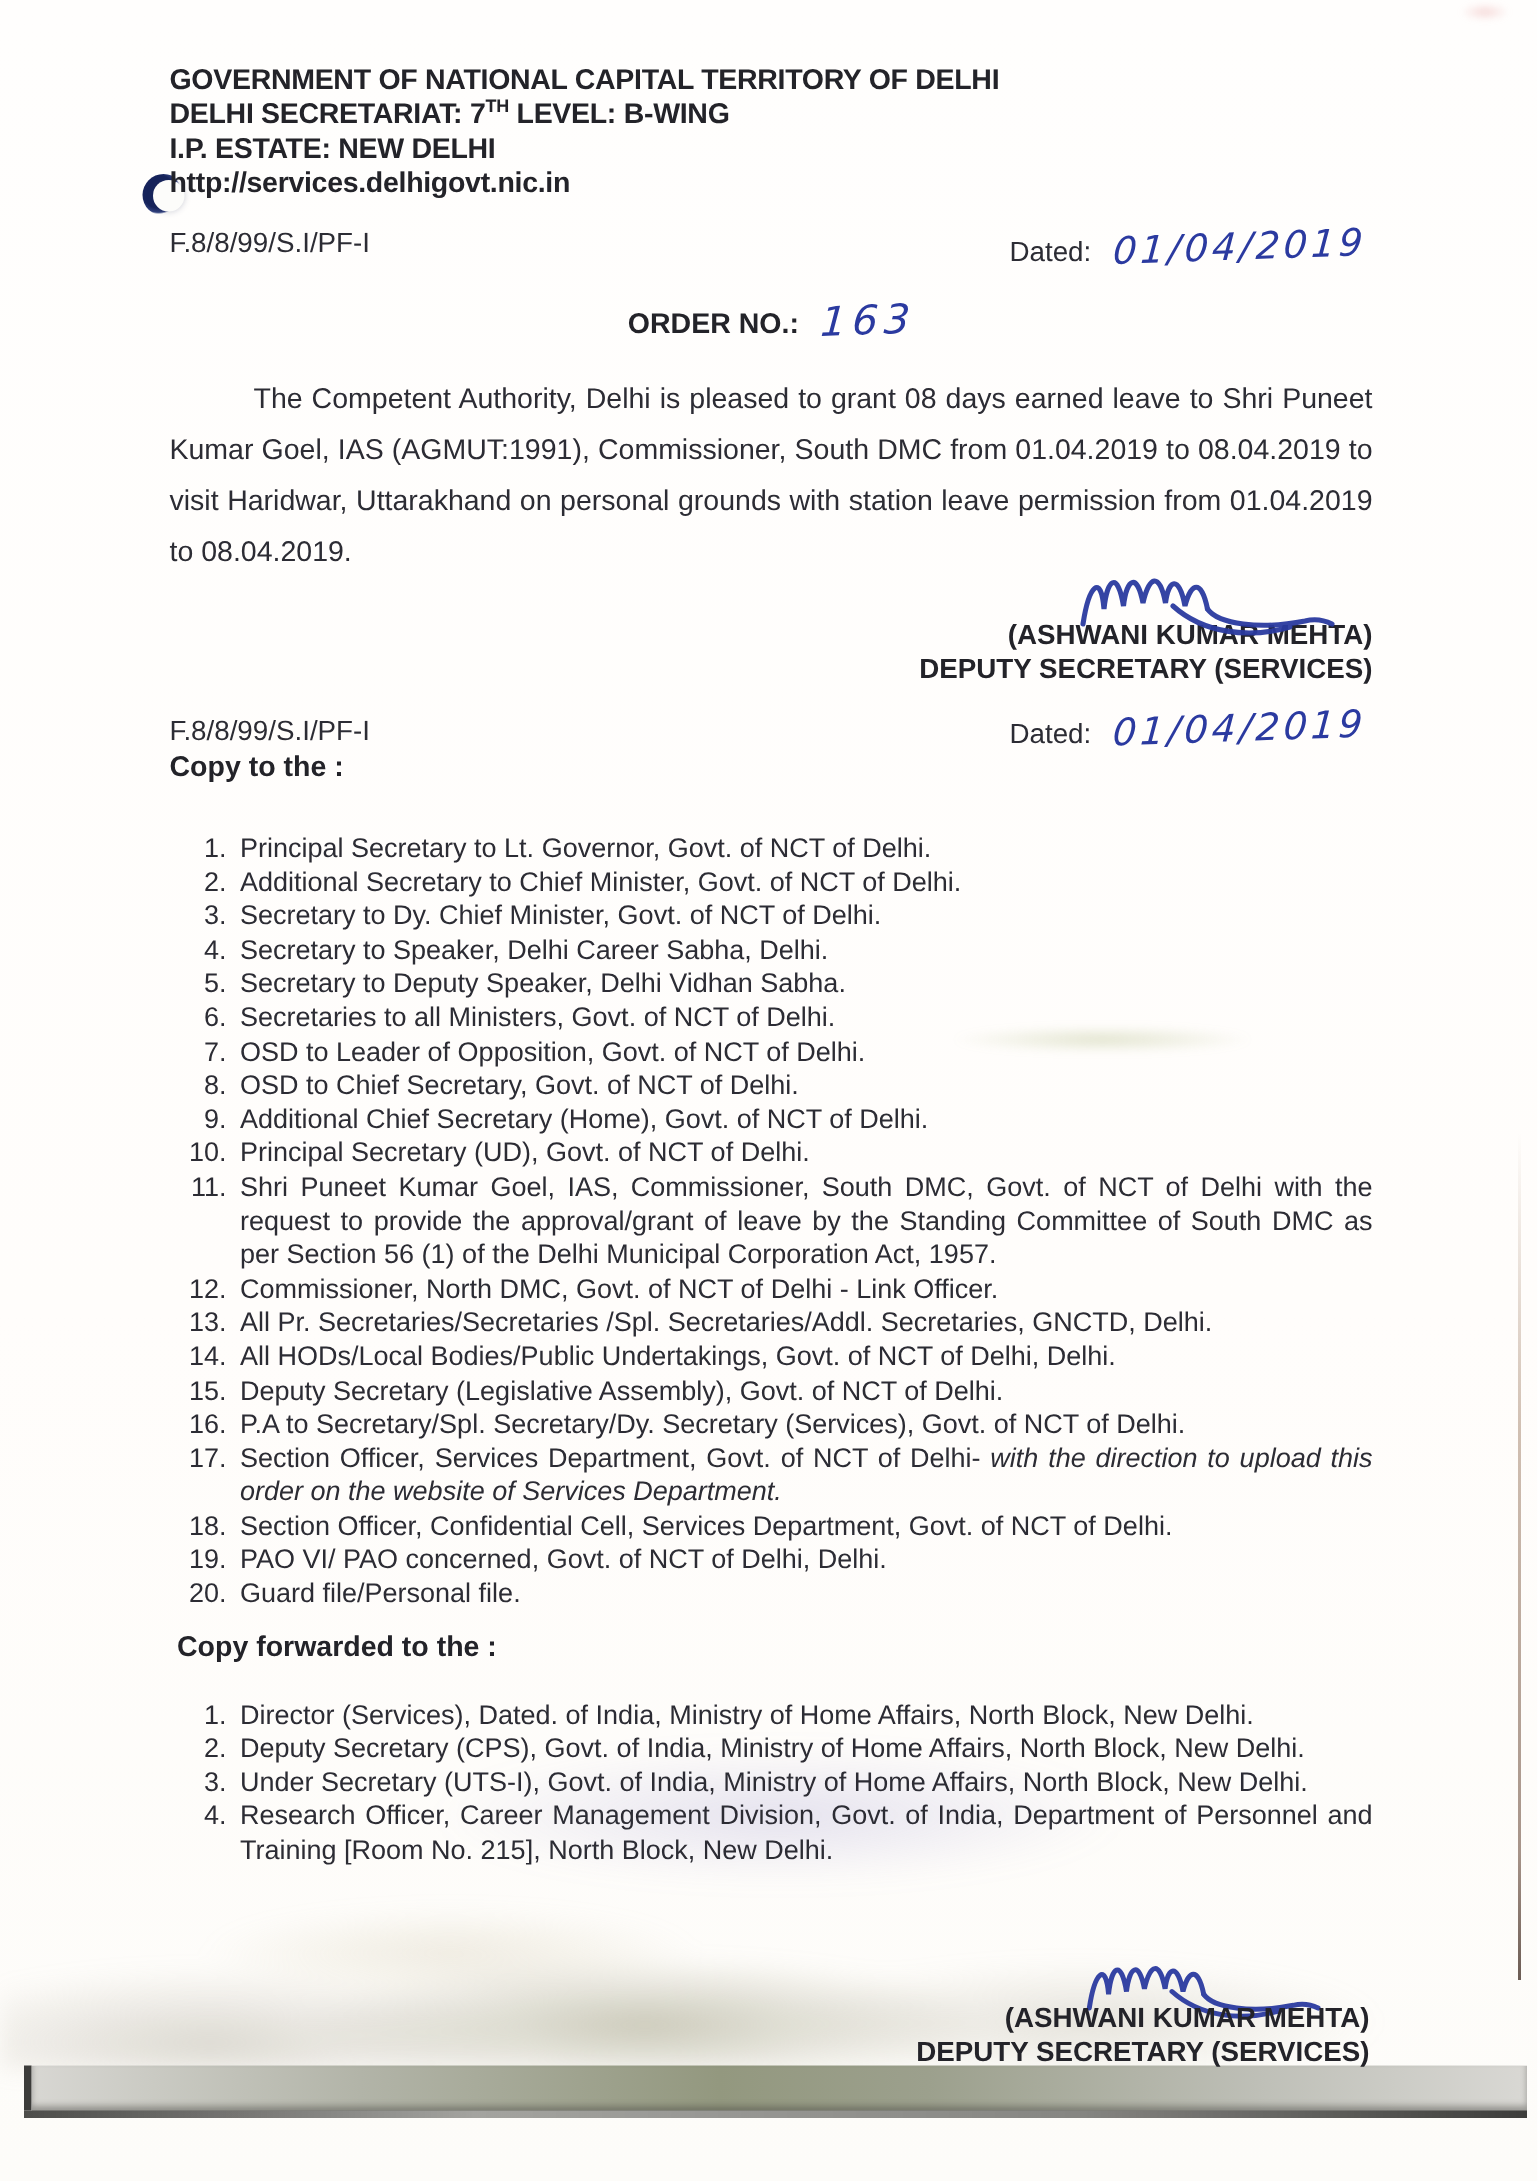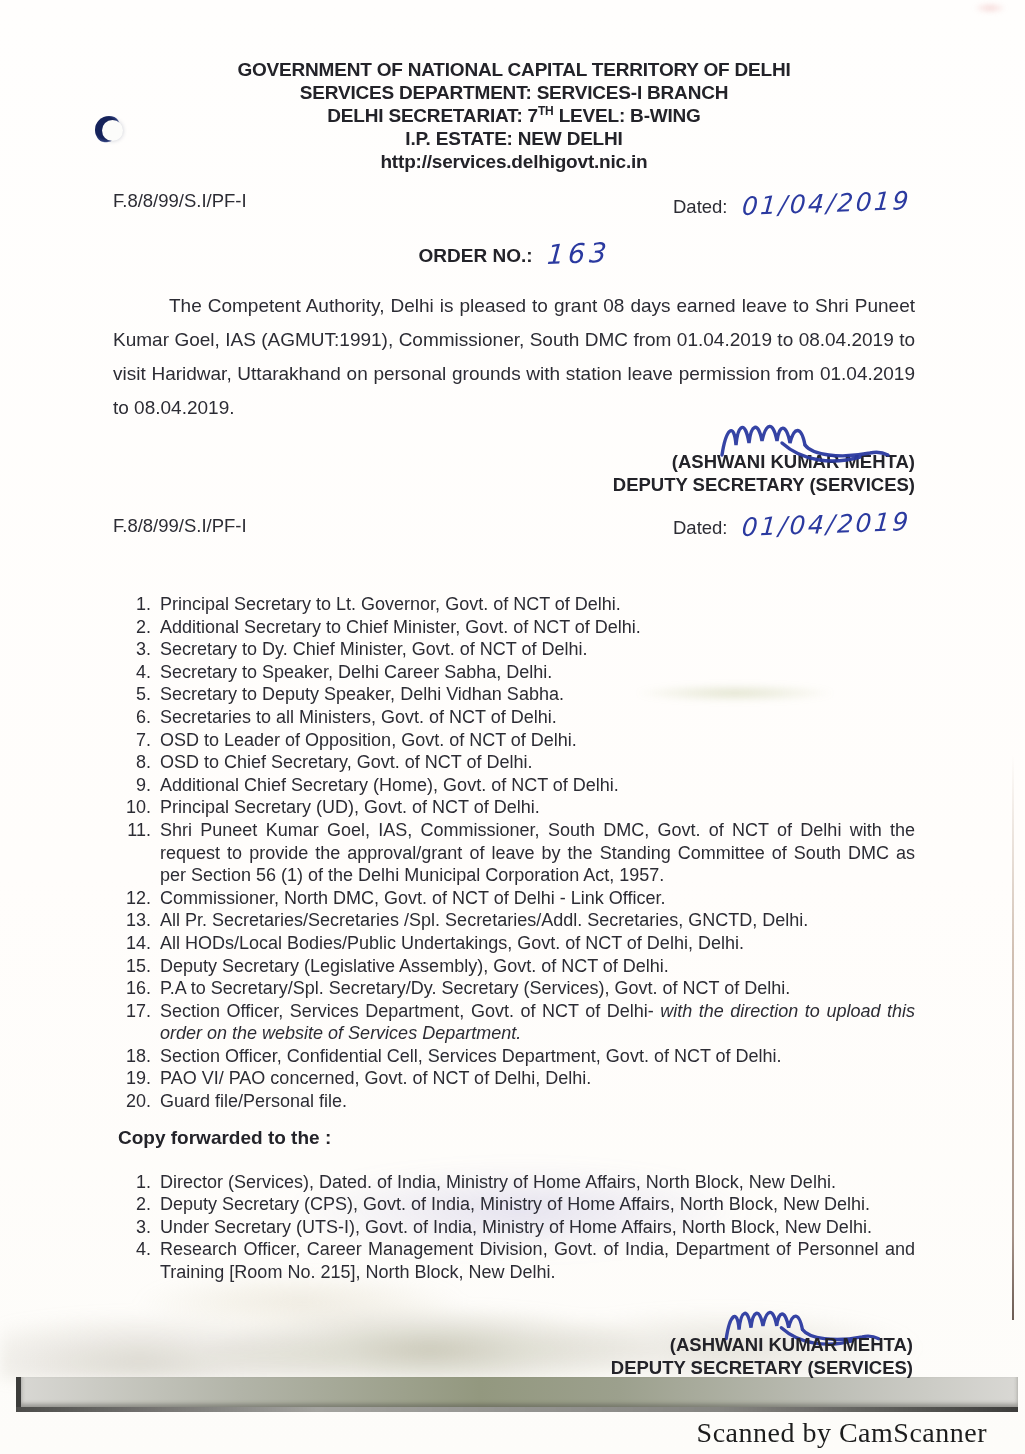--- a/index.html
+++ b/index.html
@@ -35,21 +35,21 @@
     border-left:5px solid #3c3c3a;
     box-shadow:inset 0 -3px 4px rgba(70,70,66,.45);}
   .scan-band::after{content:'';position:absolute;left:-5px;right:0;top:30px;height:5px;
     background:linear-gradient(90deg,rgba(45,45,43,.85), rgba(90,90,86,.55) 30%, rgba(70,70,66,.65) 70%, rgba(40,40,38,.9));
     filter:blur(.5px);}
   .edge-line{position:absolute;right:11px;top:755px;width:2px;height:565px;
     background:linear-gradient(rgba(140,100,70,0), rgba(140,100,70,.40) 35%, rgba(95,62,45,.55) 85%, rgba(58,38,28,.75));}
 
   
   .content{position:absolute;left:113px;right:110px;top:0;}
-  .doc-header{margin-top:58px;text-align:center;font-weight:bold;color:#232329;
+  .doc-header{margin-top:42px;text-align:left;font-weight:bold;color:#232329;
     font-size:19px;line-height:23px;letter-spacing:-.2px;}
   .doc-header sup{font-size:12px;vertical-align:super;line-height:0;}
   .doc-header .url{text-underline-offset:3px;}
 
   .ref-row{position:relative;margin-top:17px;font-size:18.5px;height:34px;}
   .dated-group{position:absolute;left:560px;top:0;white-space:nowrap;}
   .handwriting{display:inline-block;font-family:"DejaVu Sans", sans-serif;font-style:italic;
     color:var(--handwriting-ink,#2b3aa0);font-size:25px;letter-spacing:2.5px;
     transform:rotate(-2deg) skewX(-6deg);transform-origin:left bottom;margin-left:8px;position:relative;top:2px;}
   .order-line{margin-top:13px;text-align:center;font-weight:bold;font-size:19px;color:#232329;}
@@ -87,21 +87,20 @@
   <div class="speck-top-right"></div>
   <div class="smudge-green"></div>
   <div class="smudge-purple"></div>
   <div class="smudge-bottom"></div>
   <div class="edge-line"></div>
 
   <div class="content">
 
     <div class="doc-header">
       <div>GOVERNMENT OF NATIONAL CAPITAL TERRITORY OF DELHI</div>
-      <div>SERVICES DEPARTMENT: SERVICES-I BRANCH</div>
       <div><span>DELHI SECRETARIAT: 7</span><sup>TH</sup><span> LEVEL: B-WING</span></div>
       <div>I.P. ESTATE: NEW DELHI</div>
       <div class="url">http://services.delhigovt.nic.in</div>
     </div>
 
     <div class="ref-row">
       <span>F.8/8/99/S.I/PF-I</span>
       <span class="dated-group">
         <span>Dated:</span>
         <span class="handwriting">01/04/2019</span>
@@ -122,20 +121,21 @@
           <path d="M93,32 C100,42 128,46 158,40 C166,38 172,40 176,42"></path>
           <path d="M70,30 C90,48 120,52 148,44"></path>
         </g>
       </svg>
       <div class="sig-name">(ASHWANI KUMAR MEHTA)</div>
       <div class="sig-title">DEPUTY SECRETARY (SERVICES)</div>
     </div>
 
     <div class="ref-row ref2-left">
       <div>F.8/8/99/S.I/PF-I</div>
+      <div class="copy-heading">Copy to the :</div>
       <span class="dated-group">
         <span>Dated:</span>
         <span class="handwriting">01/04/2019</span>
       </span>
     </div>
 
     <ol class="doc-list">
         <li><span>Principal Secretary to Lt. Governor, Govt. of NCT of Delhi.</span></li>
         <li><span>Additional Secretary to Chief Minister, Govt. of NCT of Delhi.</span></li>
         <li><span>Secretary to Dy. Chief Minister, Govt. of NCT of Delhi.</span></li>
@@ -174,15 +174,14 @@
         <path d="M10,42 C14,16 22,8 24,32 C26,12 33,6 37,30 C39,12 46,7 50,28 C54,10 61,7 65,28 C67,12 74,9 78,30 C82,14 89,12 93,32"></path>
         <path d="M93,32 C100,42 128,46 158,40 C166,38 172,40 176,42"></path>
         <path d="M70,30 C90,48 120,52 148,44"></path>
       </g>
     </svg>
     <div class="sig-name">(ASHWANI KUMAR MEHTA)</div>
     <div class="sig-title">DEPUTY SECRETARY (SERVICES)</div>
   </div>
 
   <div class="scan-band"></div>
-  <div class="footer-watermark">Scanned by CamScanner</div>
 
 </div>
 
 </body></html>

